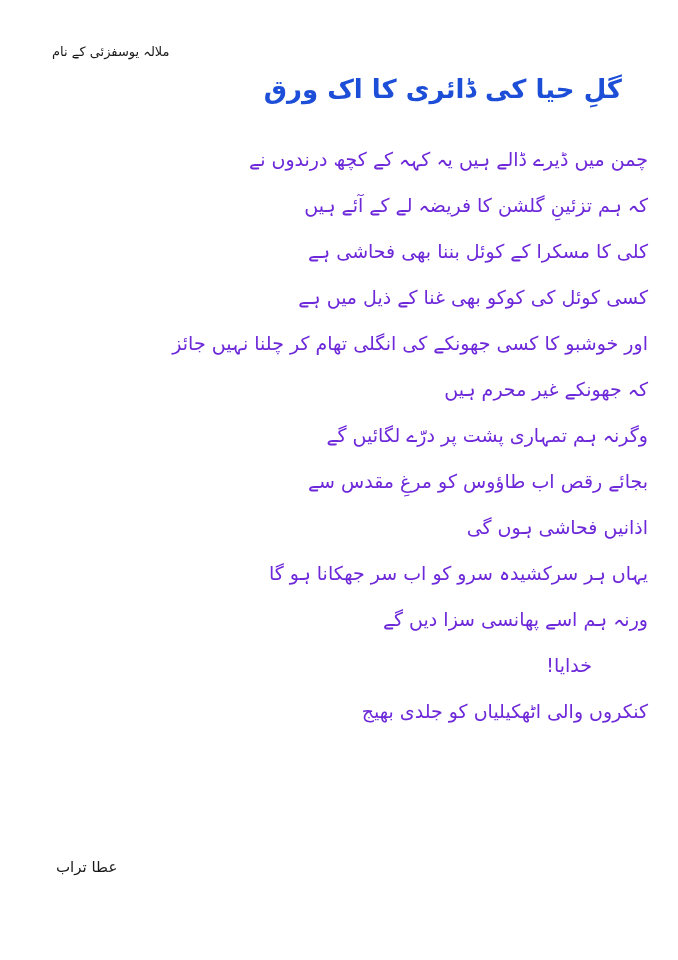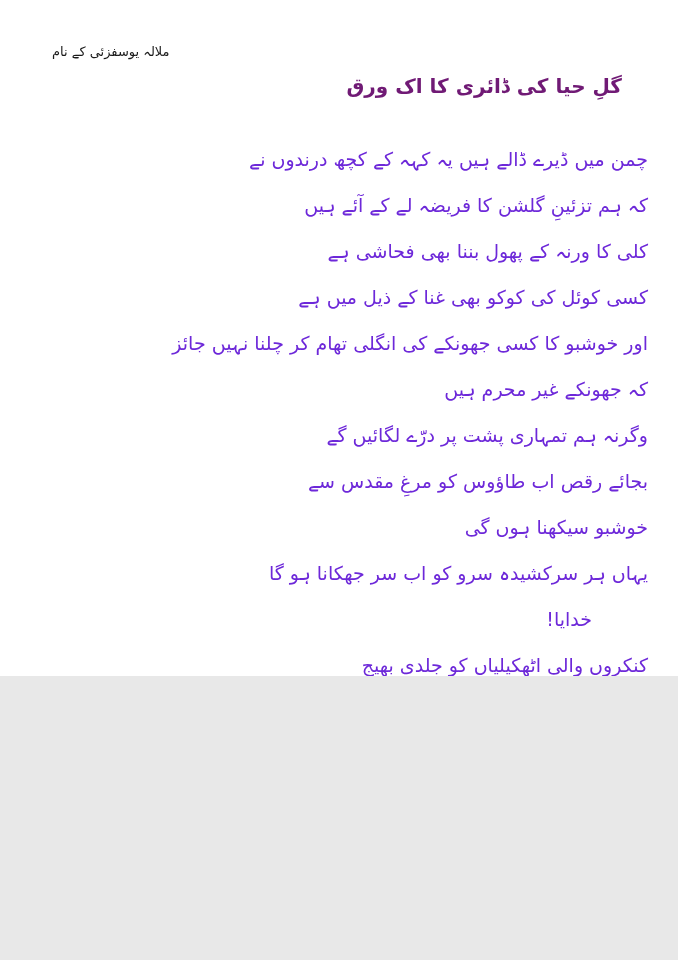--- a/index.html
+++ b/index.html
@@ -3,46 +3,46 @@
 <meta charset="utf-8">
 <style>
   html, body {
     margin: 0;
     padding: 0;
     background: #e8e8e8;
   }
   .page {
     position: relative;
     width: 678px;
-    height: 676px;
+    height: 960px;
     margin: 0 auto;
     background: #ffffff;
     color: #141414;
     font-family: "DejaVu Sans", sans-serif;
     overflow: hidden;
   }
   .dedication {
     position: absolute;
     top: 44px;
     left: 52px;
     font-size: 13px;
     direction: rtl;
     white-space: nowrap;
     color: #1a1a1a;
   }
   .title {
     position: absolute;
     top: 74px;
     right: 56px;
     margin: 0;
-    font-size: 20px;
+    font-size: 26px;
     font-weight: 700;
     direction: rtl;
     white-space: nowrap;
-    color: #701a75;
+    color: #1d4ed8;
   }
   .poem {
     position: absolute;
     top: 148px;
     right: 30px;
     left: 20px;
     direction: rtl;
     text-align: start;
   }
   .poem .line {
@@ -71,27 +71,28 @@
 
 <div class="page">
 
   <div class="dedication">ملالہ یوسفزئی کے نام</div>
 
   <h1 class="title">گلِ حیا کی ڈائری کا اک ورق</h1>
 
   <div class="poem">
     <div class="line">چمن میں ڈیرے ڈالے ہیں یہ کہہ کے کچھ درندوں نے</div>
     <div class="line">کہ ہم تزئینِ گلشن کا فریضہ لے کے آئے ہیں</div>
-    <div class="line">کلی کا ورنہ کے پھول بننا بھی فحاشی ہے</div>
+    <div class="line">کلی کا مسکرا کے کوئل بننا بھی فحاشی ہے</div>
     <div class="line">کسی کوئل کی کوکو بھی غنا کے ذیل میں ہے</div>
     <div class="line">اور خوشبو کا کسی جھونکے کی انگلی تھام کر چلنا نہیں جائز</div>
     <div class="line">کہ جھونکے غیر محرم ہیں</div>
     <div class="line">وگرنہ ہم تمہاری پشت پر درّے لگائیں گے</div>
     <div class="line">بجائے رقص اب طاؤوس کو مرغِ مقدس سے</div>
-    <div class="line">خوشبو سیکھنا ہوں گی</div>
+    <div class="line">اذانیں فحاشی ہوں گی</div>
     <div class="line">یہاں ہر سرکشیدہ سرو کو اب سر جھکانا ہو گا</div>
+    <div class="line">ورنہ ہم اسے پھانسی سزا دیں گے</div>
     <div class="line indent">خدایا!</div>
     <div class="line">کنکروں والی اٹھکیلیاں کو جلدی بھیج</div>
   </div>
 
   <div class="signature">عطا تراب</div>
 
 </div>
 
 </body></html>

